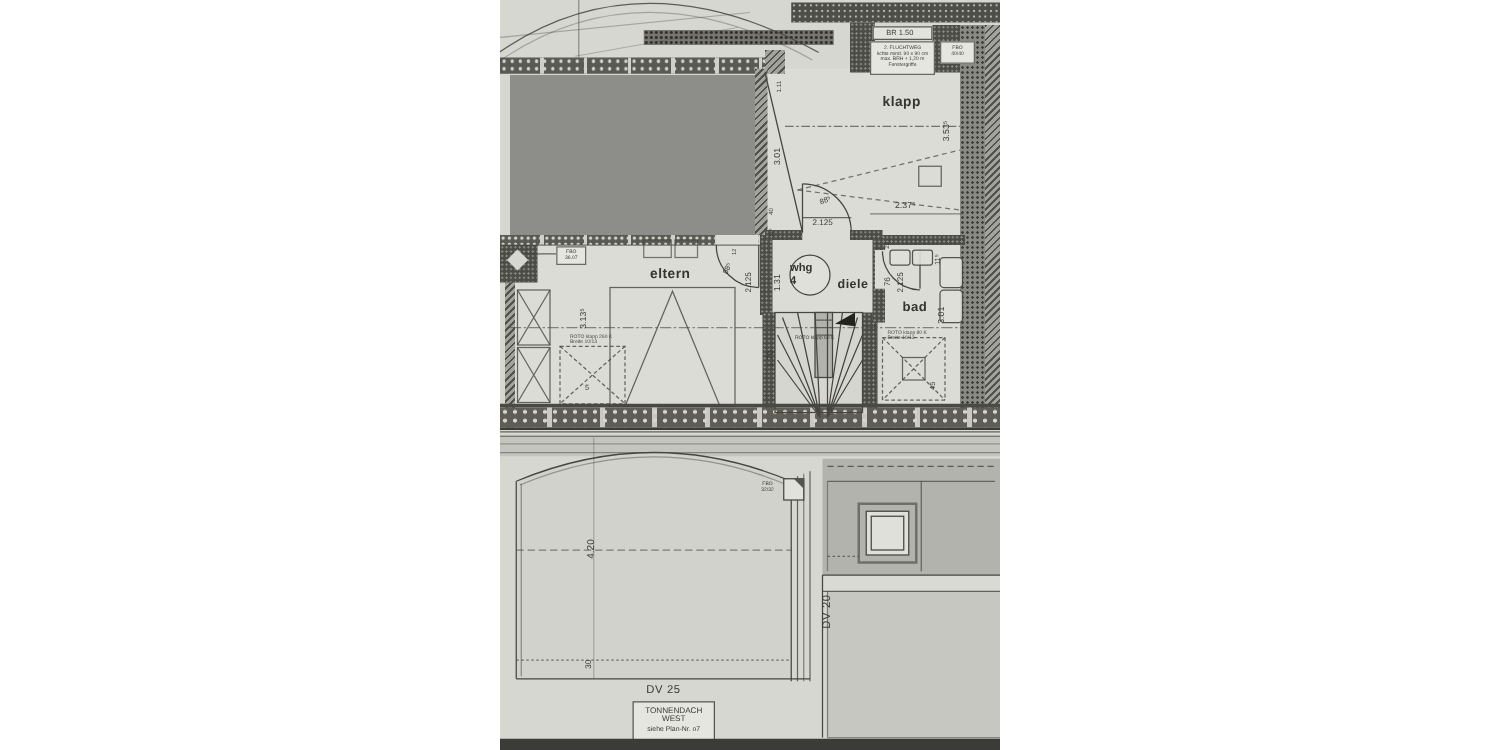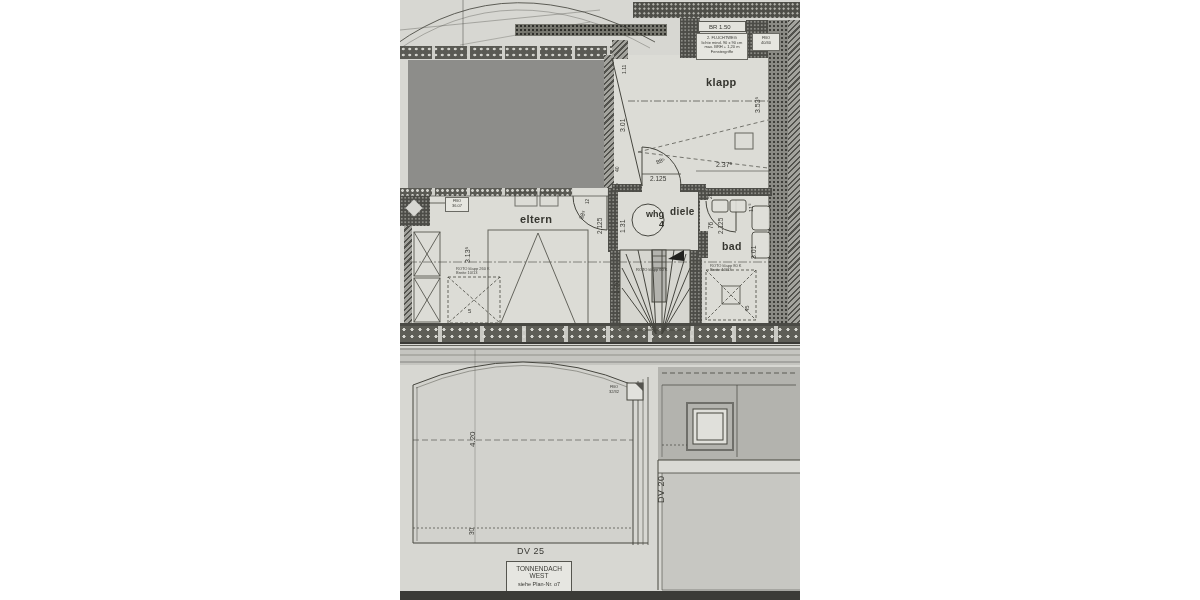--- a/index.html
+++ b/index.html
@@ -141,24 +141,24 @@
       <div>Breite 10/13</div>
     </div>
     <div class="txt" style="left:310px;top:264px;font-size:4px;color:#4a4a45;">
       <div>ROTO klapp 80 K</div>
       <div>Breite 10/13</div>
     </div>
     <div class="txt" style="left:236px;top:268px;font-size:4px;color:#3a3a35;">ROTO klapp 60 K</div>
 
     <div class="roomlabel" style="left:120px;top:213px;font-size:11px;">eltern</div>
     <div class="roomlabel" style="left:306px;top:76px;font-size:11px;">klapp</div>
-    <div class="roomlabel" style="left:270px;top:206px;font-size:10px;text-align:right;">diele</div>
+    <div class="roomlabel" style="left:270px;top:222px;font-size:10px;text-align:right;">diele</div>
     <div class="roomlabel" style="left:322px;top:240px;font-size:10.5px;">bad</div>
 
-    <div class="abs" style="left:232px;top:204px;width:32px;height:32px;text-align:right;color:#35352f;font-weight:700;border-radius:10px;">
+    <div class="abs" style="left:232px;top:204px;width:32px;height:32px;text-align:left;color:#35352f;font-weight:700;border-radius:10px;">
       <div style="font-size:9px;margin-top:5px;">whg</div>
       <div style="font-size:9px;">4</div>
     </div>
 
     <div class="txt v" style="left:219px;top:132px;font-size:7px;">3.01</div>
     <div class="txt v" style="left:222px;top:74px;font-size:5px;">1.11</div>
     <div class="txt v" style="left:354px;top:113px;font-size:7px;">3.53⁵</div>
     <div class="txt" style="left:316px;top:161px;font-size:7px;">2.37⁵</div>
     <div class="txt" style="left:256px;top:158px;font-size:6px;transform:rotate(-20deg);">88⁵</div>
     <div class="txt" style="left:250px;top:176px;font-size:6.5px;">2.125</div>

